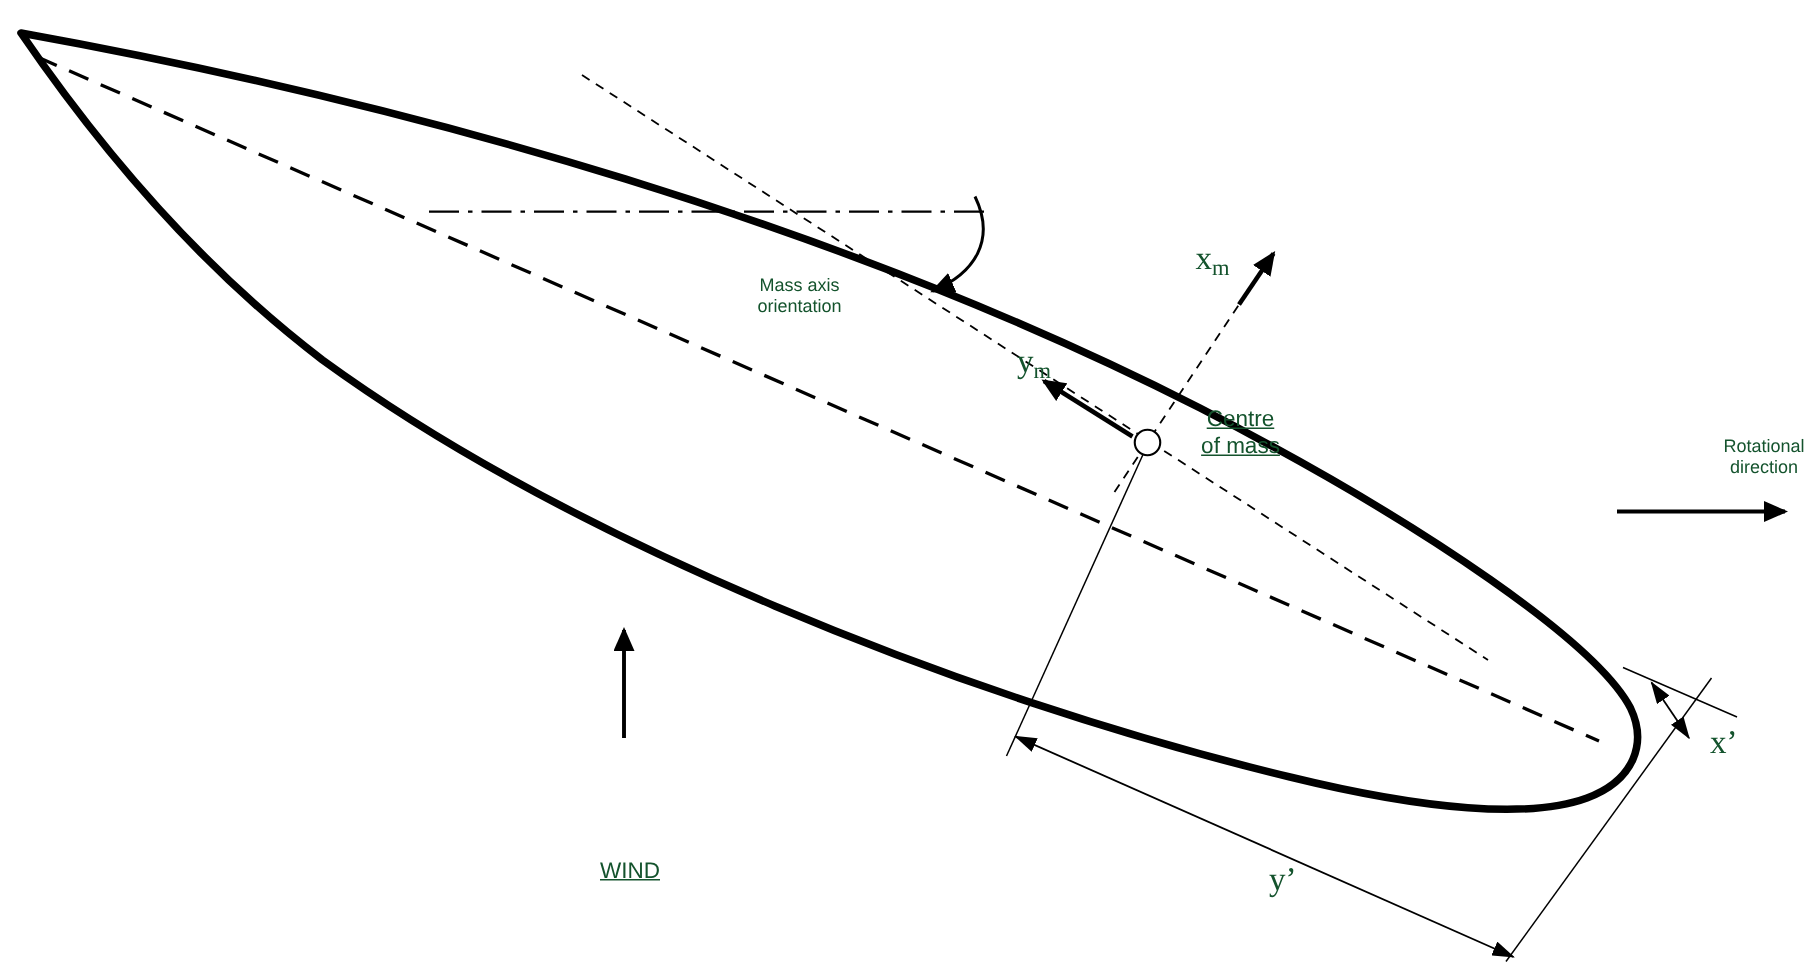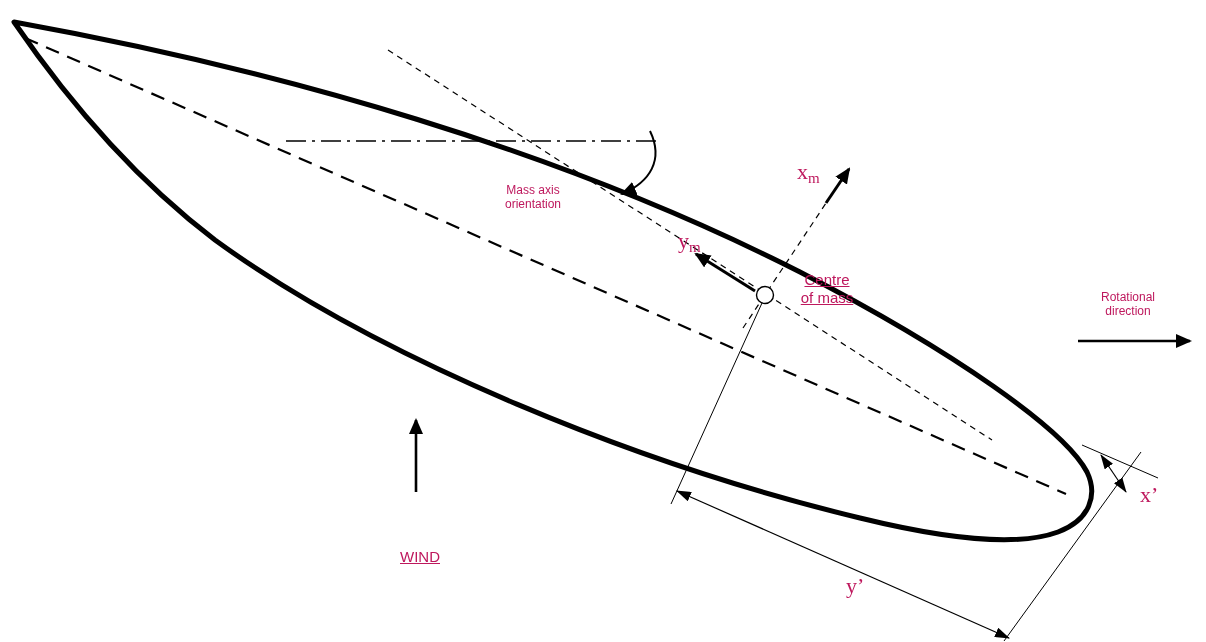--- a/index.html
+++ b/index.html
@@ -16,21 +16,21 @@
     overflow: hidden;
   }
   #diagram-svg {
     position: absolute;
     left: 0; top: 0;
     width: 1206px;
     height: 642px;
   }
   .lbl {
     position: absolute;
-    color: #be185d;
+    color: #14532d;
     white-space: nowrap;
     line-height: 1.18;
   }
   .lbl.center { transform: translateX(-50%); text-align: center; }
   .sans { font-family: "Liberation Sans", sans-serif; font-size: 12px; }
   .sans-sm { font-family: "Liberation Sans", sans-serif; font-size: 15px; text-decoration: underline; }
   .math { font-family: "Liberation Serif", serif; font-size: 22px; }
   .math sub, .math .subscr {
     font-size: 15px;
     vertical-align: -4px;
@@ -103,24 +103,24 @@
 
   <div class="lbl math" style="left:678px; top:228px;">
     <span>y</span><span class="subscr">m</span>
   </div>
 
   <div class="lbl sans-sm center" style="left:827px; top:271px;">
     <span>Centre</span><br>
     <span>of mass</span>
   </div>
 
-  <div class="lbl sans center" style="left:1128px; top:290px;">
+  <div class="lbl sans center" style="left:1176px; top:290px;">
     <span>Rotational</span><br>
     <span>direction</span>
   </div>
 
-  <div class="lbl sans-sm center" style="left:420px; top:548px;">WIND</div>
+  <div class="lbl sans-sm center" style="left:420px; top:572px;">WIND</div>
 
   <div class="lbl math" style="left:846px; top:573px;">y’</div>
 
   <div class="lbl math" style="left:1140px; top:482px;">x’</div>
 
 </div>
 
 </body></html>

